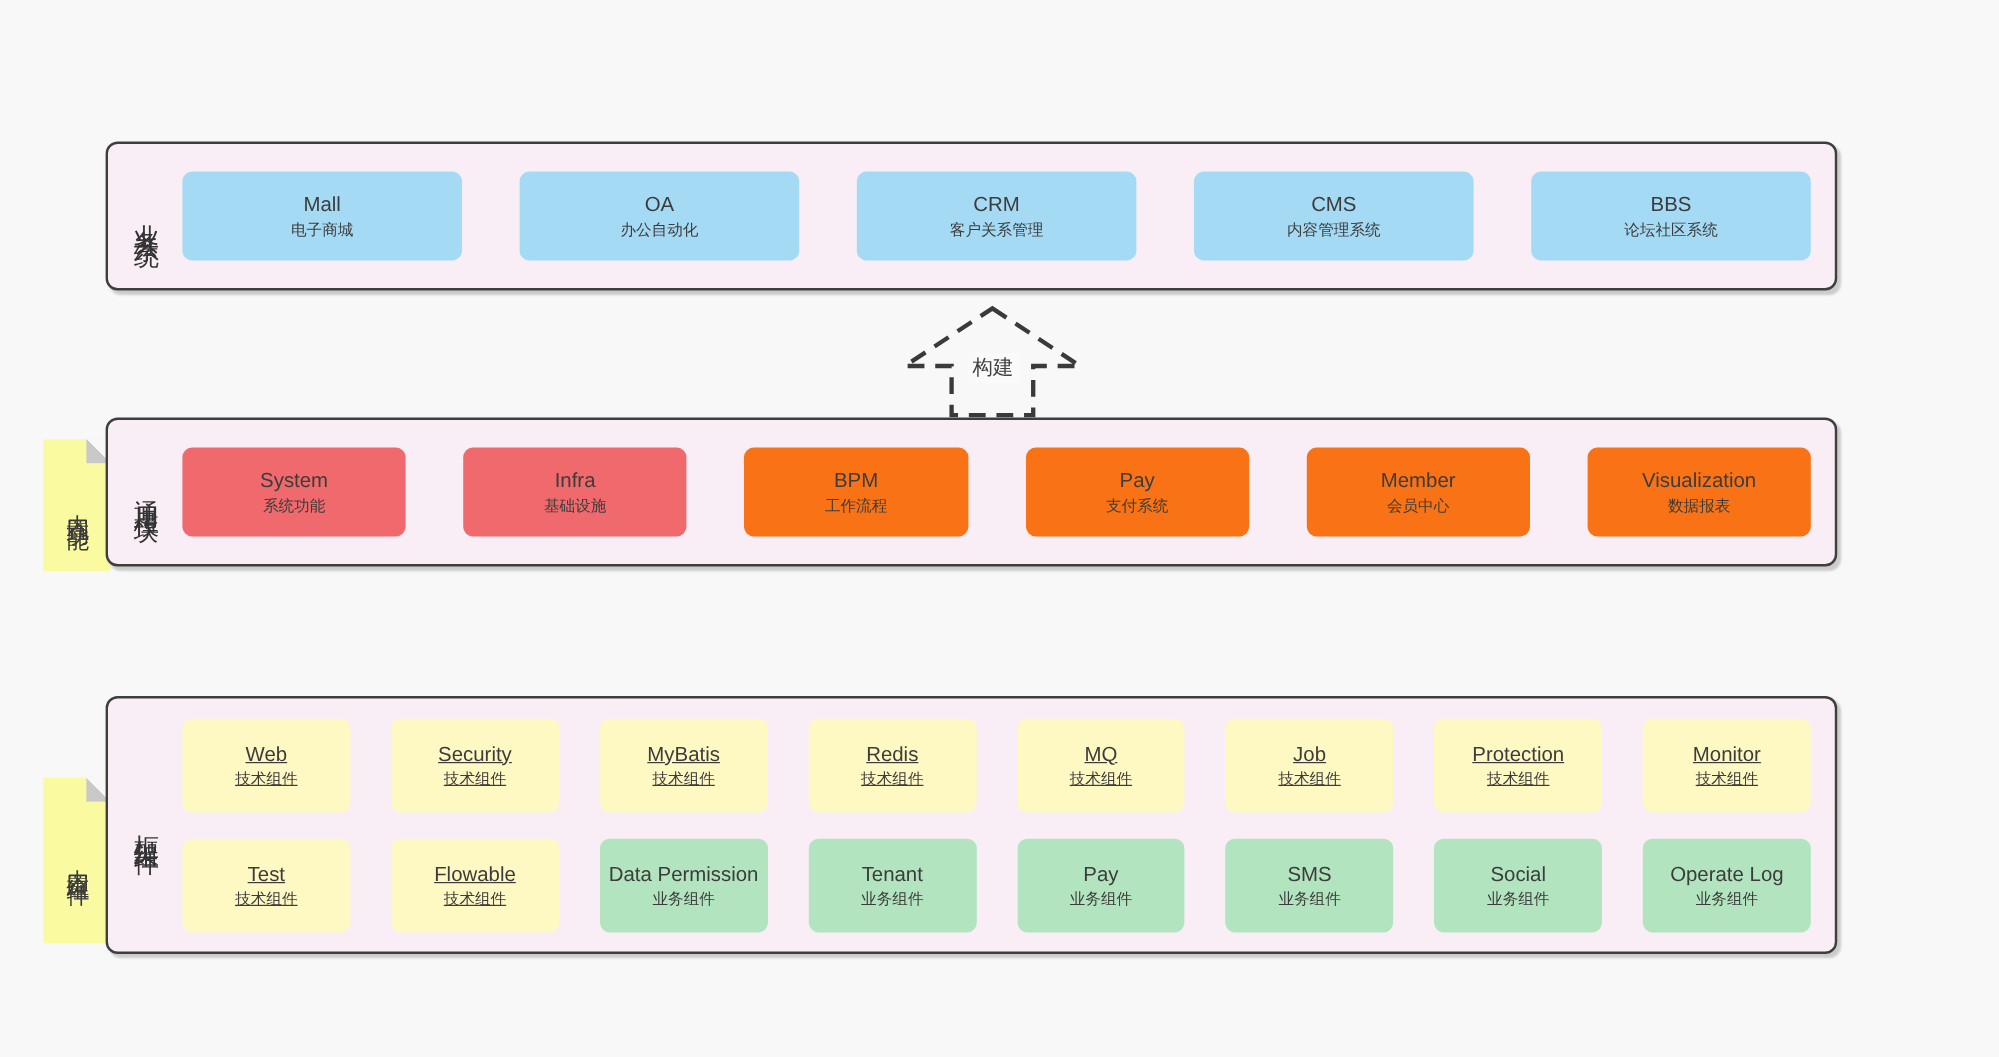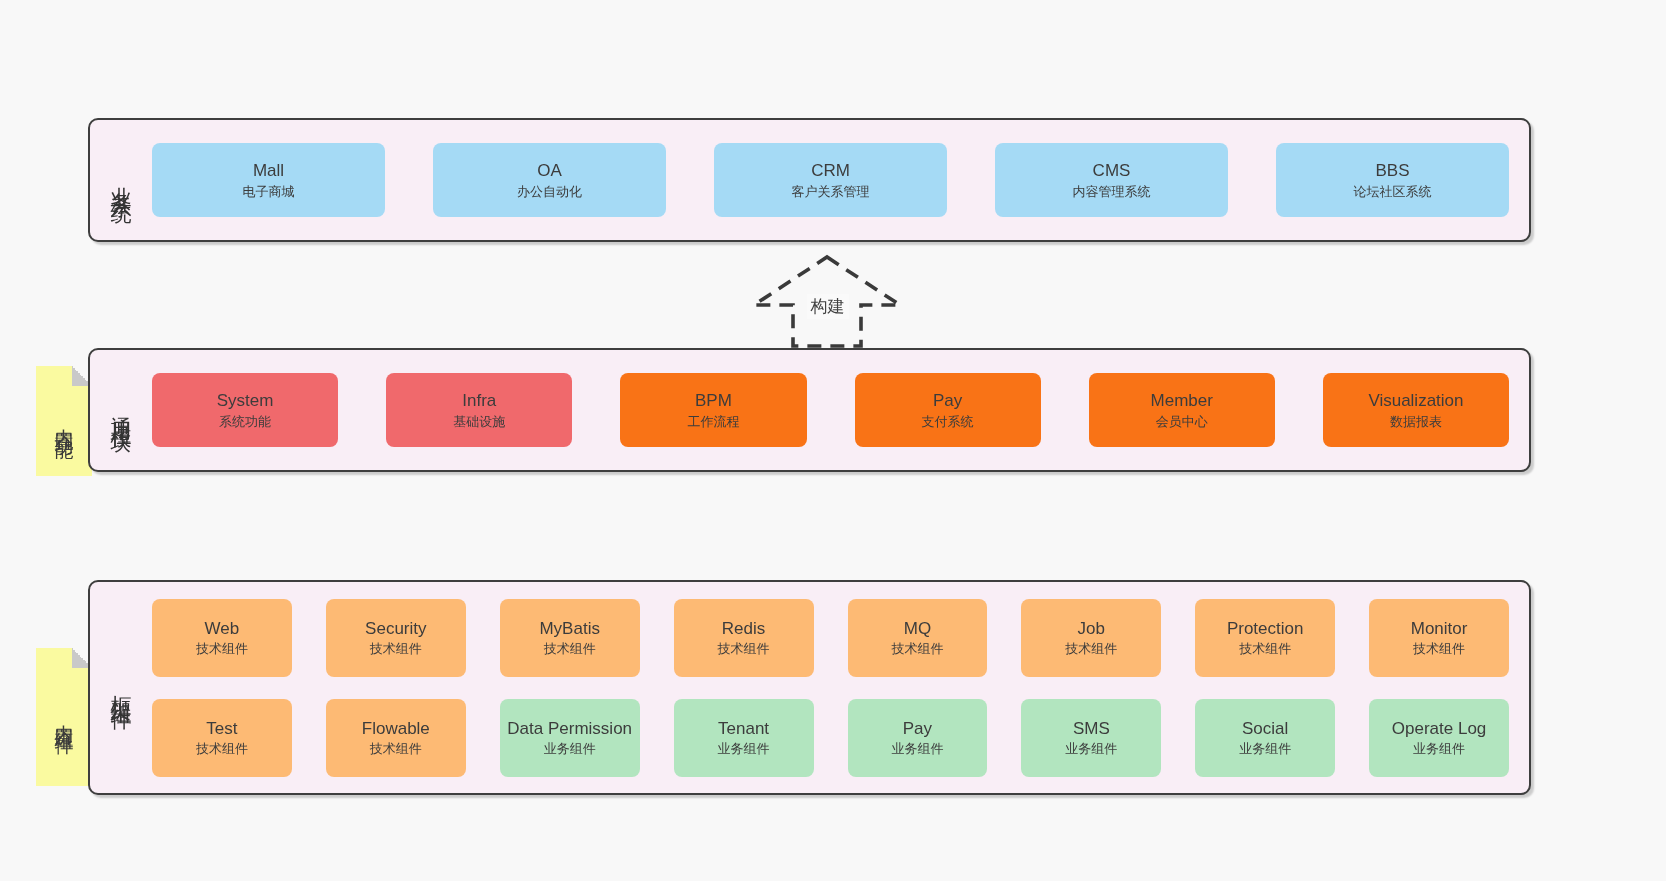--- a/index.html
+++ b/index.html
@@ -58,21 +58,21 @@
     line-height:1.32;
     color:#3c3c3c;
   }
   .h74{height:74px;}
   .h78{height:78px;}
   .box .en{font-size:17px;}
   .box .zh{font-size:13px;}
   .blue{background:#a5daf5;}
   .red{background:#f0696c;}
   .pink{background:#f97316;}
-  .green{background:#fdba74;}
+  .green{background:#fef9c3;text-decoration:underline;}
   .lightgreen{background:#b2e5bf;}
   
   .sticky{
     position:absolute;
     left:36px;width:56px;
     background:#fafaa0;
     z-index:1;
     display:flex;align-items:center;justify-content:center;
   }
   .sticky-2{top:366px;height:110px;}

